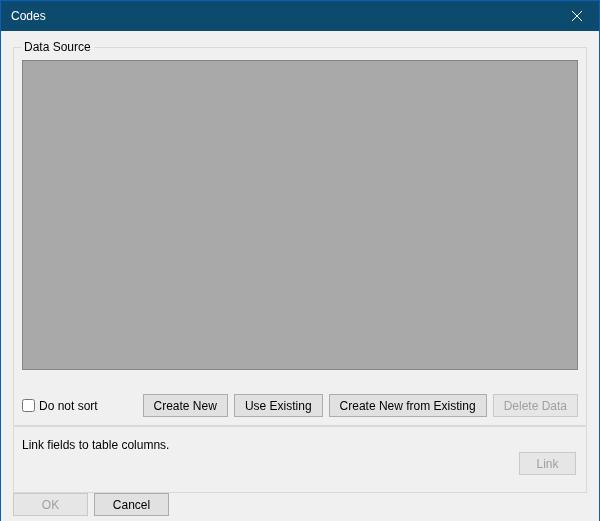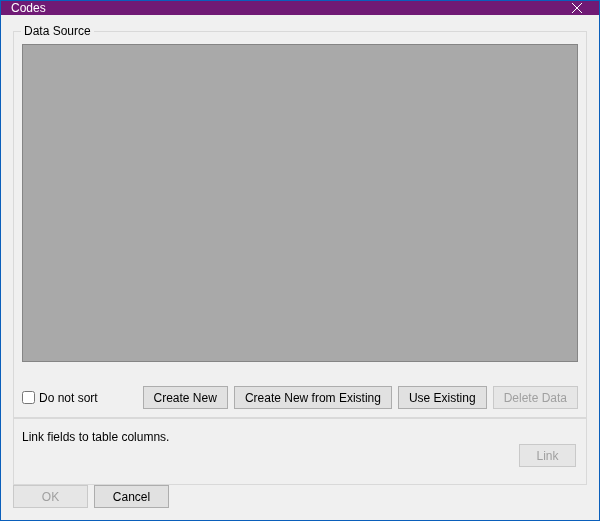--- a/index.html
+++ b/index.html
@@ -17,22 +17,22 @@
 }
 .window {
   width: 600px;
   height: 521px;
   background: #f0f0f0;
   border: 1px solid #0a5fbb;
   display: flex;
   flex-direction: column;
 }
 .titlebar {
-  height: 14px;
-  background: #701a75;
+  height: 30px;
+  background: #0c4a6e;
   color: #fff;
   display: flex;
   align-items: center;
   padding-left: 10px;
   flex-shrink: 0;
 }
 .titlebar-title {
   flex: 1;
   font-size: 12px;
 }
@@ -165,22 +165,22 @@
       <div class="groupbox-label">Data Source</div>
 
       <div class="grid-area"></div>
 
       <div class="ds-button-row">
         <label class="checkbox-wrap">
           <input type="checkbox" style="">
           <span>Do not sort</span>
         </label>
         <button class="btn">Create New</button>
+        <button class="btn">Use Existing</button>
         <button class="btn">Create New from Existing</button>
-        <button class="btn">Use Existing</button>
         <button class="btn disabled">Delete Data</button>
       </div>
     </div>
 
     <div class="groupbox link-group">
       <div class="link-row">
         <div class="link-text">Link fields to table columns.</div>
         <div class="link-btn-col">
           <button class="btn disabled" style="width:57px;">Link</button>
         </div>

